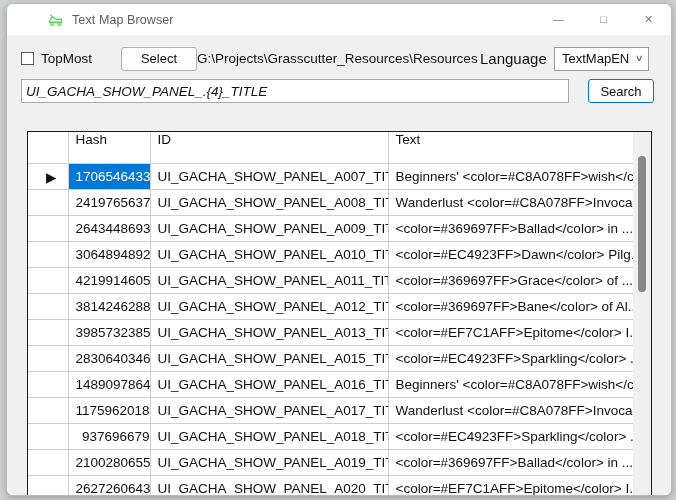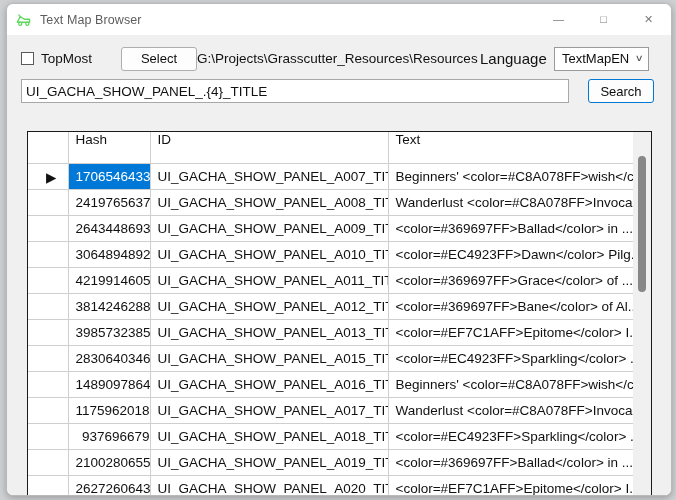--- a/index.html
+++ b/index.html
@@ -35,20 +35,21 @@
   
   .titlebar {
     height: 31px;
     min-height: 31px;
     background: #ffffff;
     display: flex;
     align-items: center;
     position: relative;
     border-top-left-radius: 7px;
     border-top-right-radius: 7px;
+    margin-left: 32px;
   }
   .app-icon {
     width: 18px;
     height: 18px;
     margin-left: 8px;
     margin-right: 7px;
     flex: 0 0 auto;
     display: block;
   }
   .title-text {
@@ -179,20 +180,21 @@
     width: 548px;
     height: 24px;
     box-sizing: border-box;
     border: 1px solid #a8a8a8;
     background: #ffffff;
     font-size: 13.5px;
     color: #111;
     padding: 0 4px;
     font-family: "Liberation Sans", sans-serif;
     outline: none;
+    font-style: italic;
   }
   .btn-search {
     position: absolute;
     left: 581px;
     top: 0;
     width: 66px;
     height: 24px;
     border: 1px solid #0078d4;
     background: #fdfdfd;
   }

